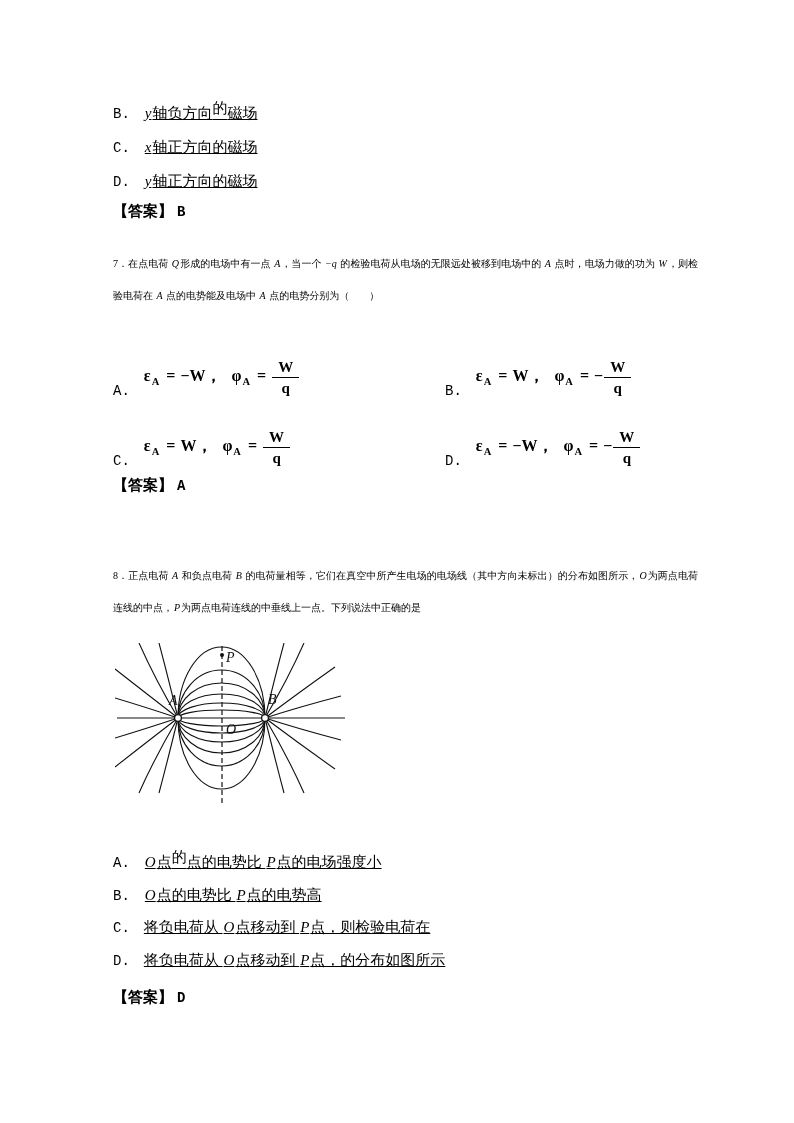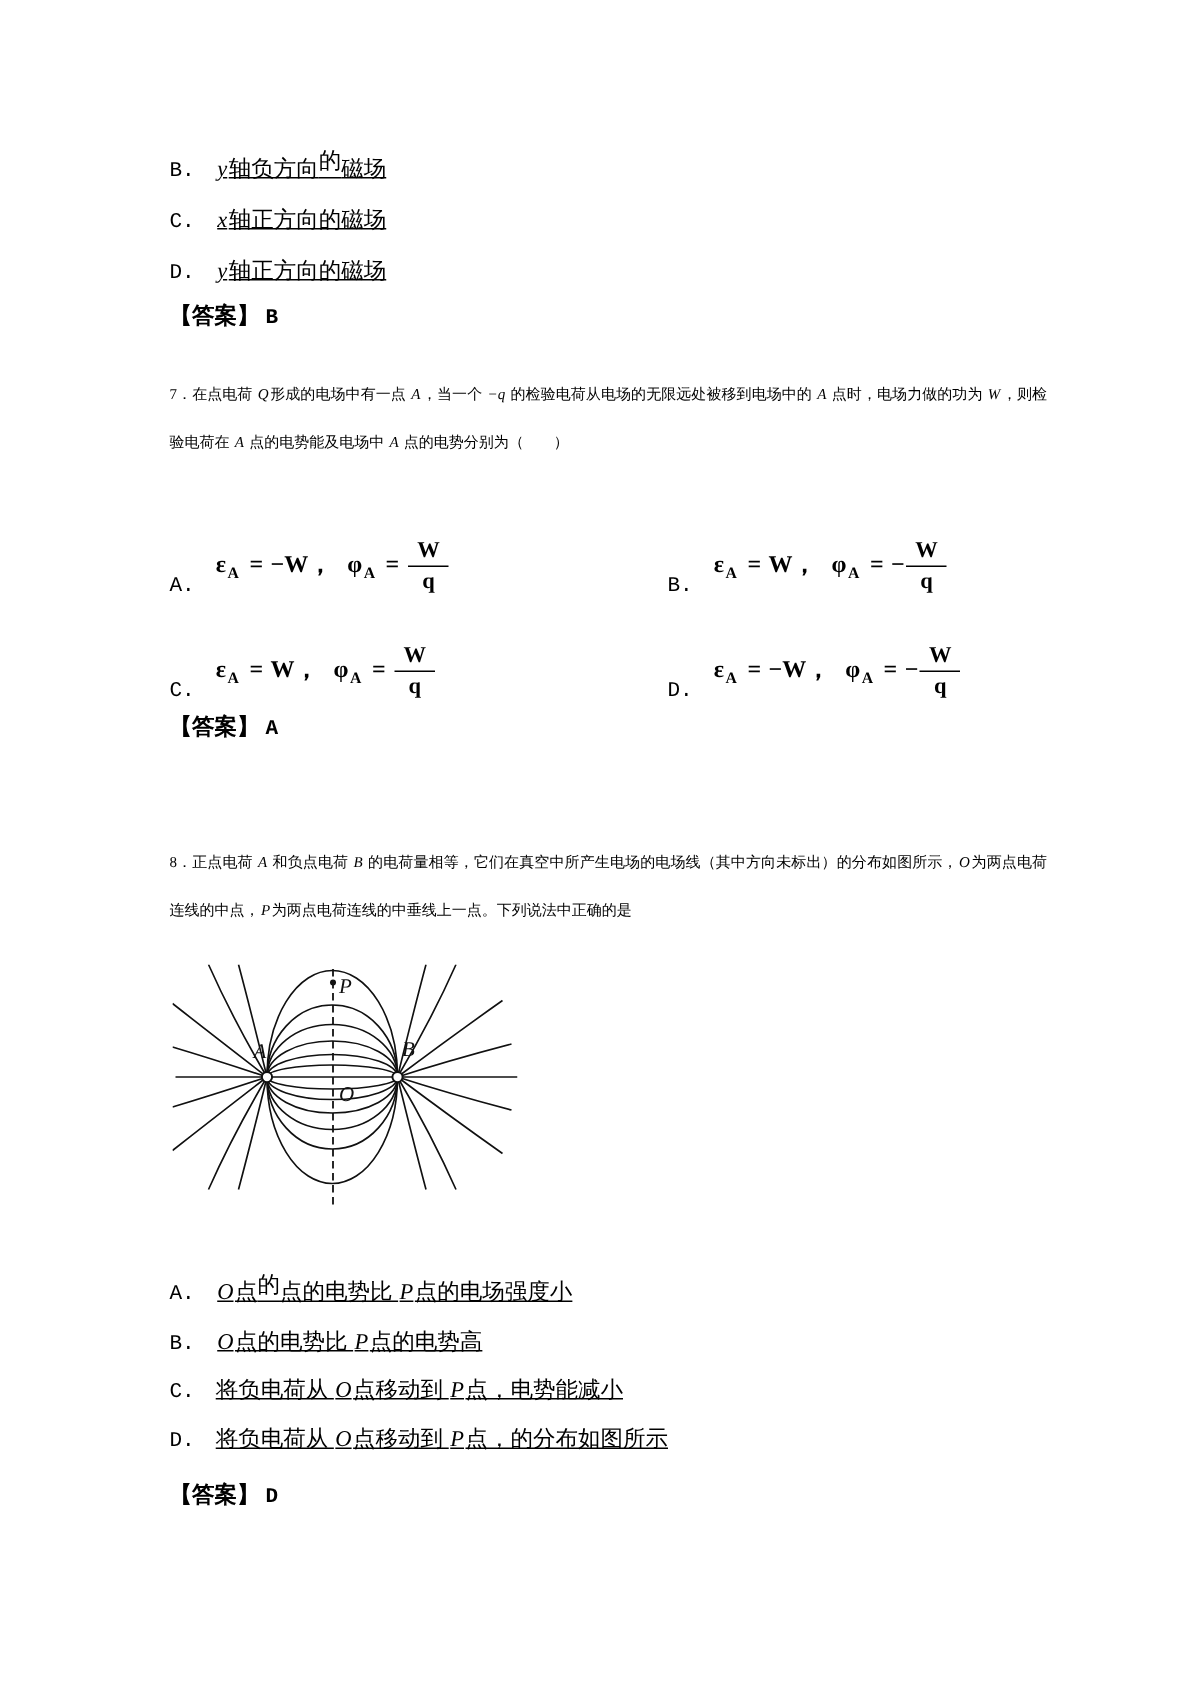--- a/index.html
+++ b/index.html
@@ -177,21 +177,21 @@
     <div class="optrow">
       <span class="optlabel">A.</span>
       <span class="opttext"><span class="var">O</span><span>点</span><span class="raised">的</span><span>点的电势比 </span><span class="var">P</span><span>点的电场强度小</span></span>
     </div>
     <div class="optrow">
       <span class="optlabel">B.</span>
       <span class="opttext"><span class="var">O</span><span>点的电势比 </span><span class="var">P</span><span>点的电势高</span></span>
     </div>
     <div class="optrow">
       <span class="optlabel">C.</span>
-      <span class="opttext"><span>将负电荷从 </span><span class="var">O</span><span>点移动到 </span><span class="var">P</span><span>点，电势能减小</span></span>
+      <span class="opttext"><span>将负电荷从 </span><span class="var">O</span><span>点移动到 </span><span class="var">P</span><span>点，则检验电荷在</span></span>
     </div>
     <div class="optrow">
       <span class="optlabel">D.</span>
       <span class="opttext"><span>将负电荷从 </span><span class="var">O</span><span>点移动到 </span><span class="var">P</span><span>点，的分布如图所示</span></span>
     </div>
   </div>
 
   <div class="ans" style="top:982px;">
     <span>【答案】</span><span class="anskey">D</span>
   </div>

